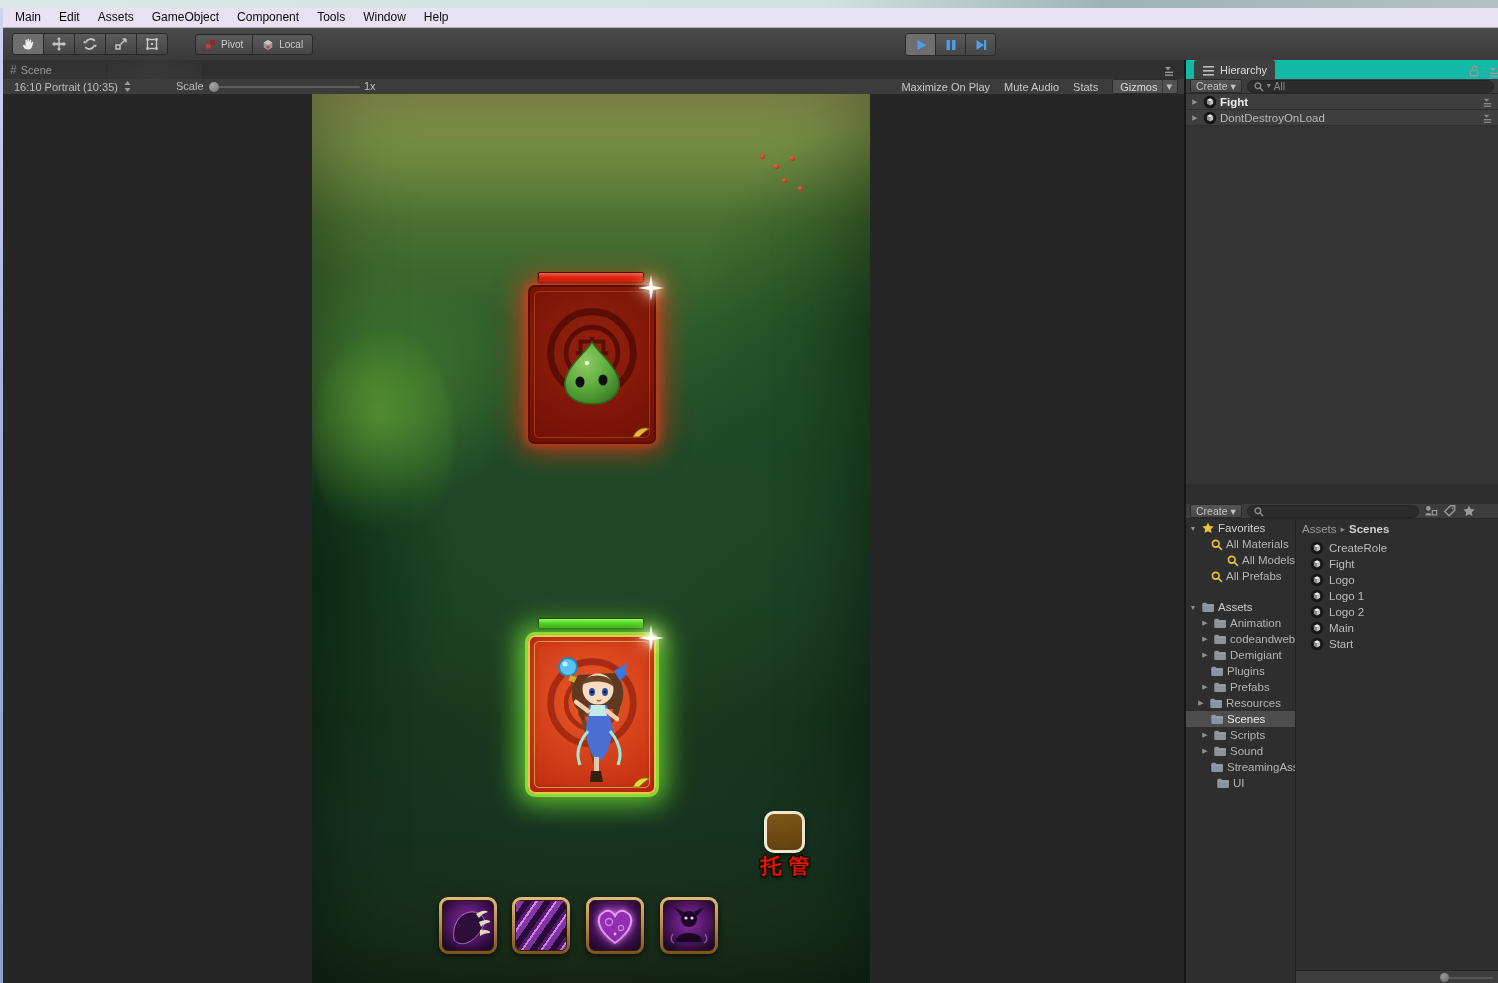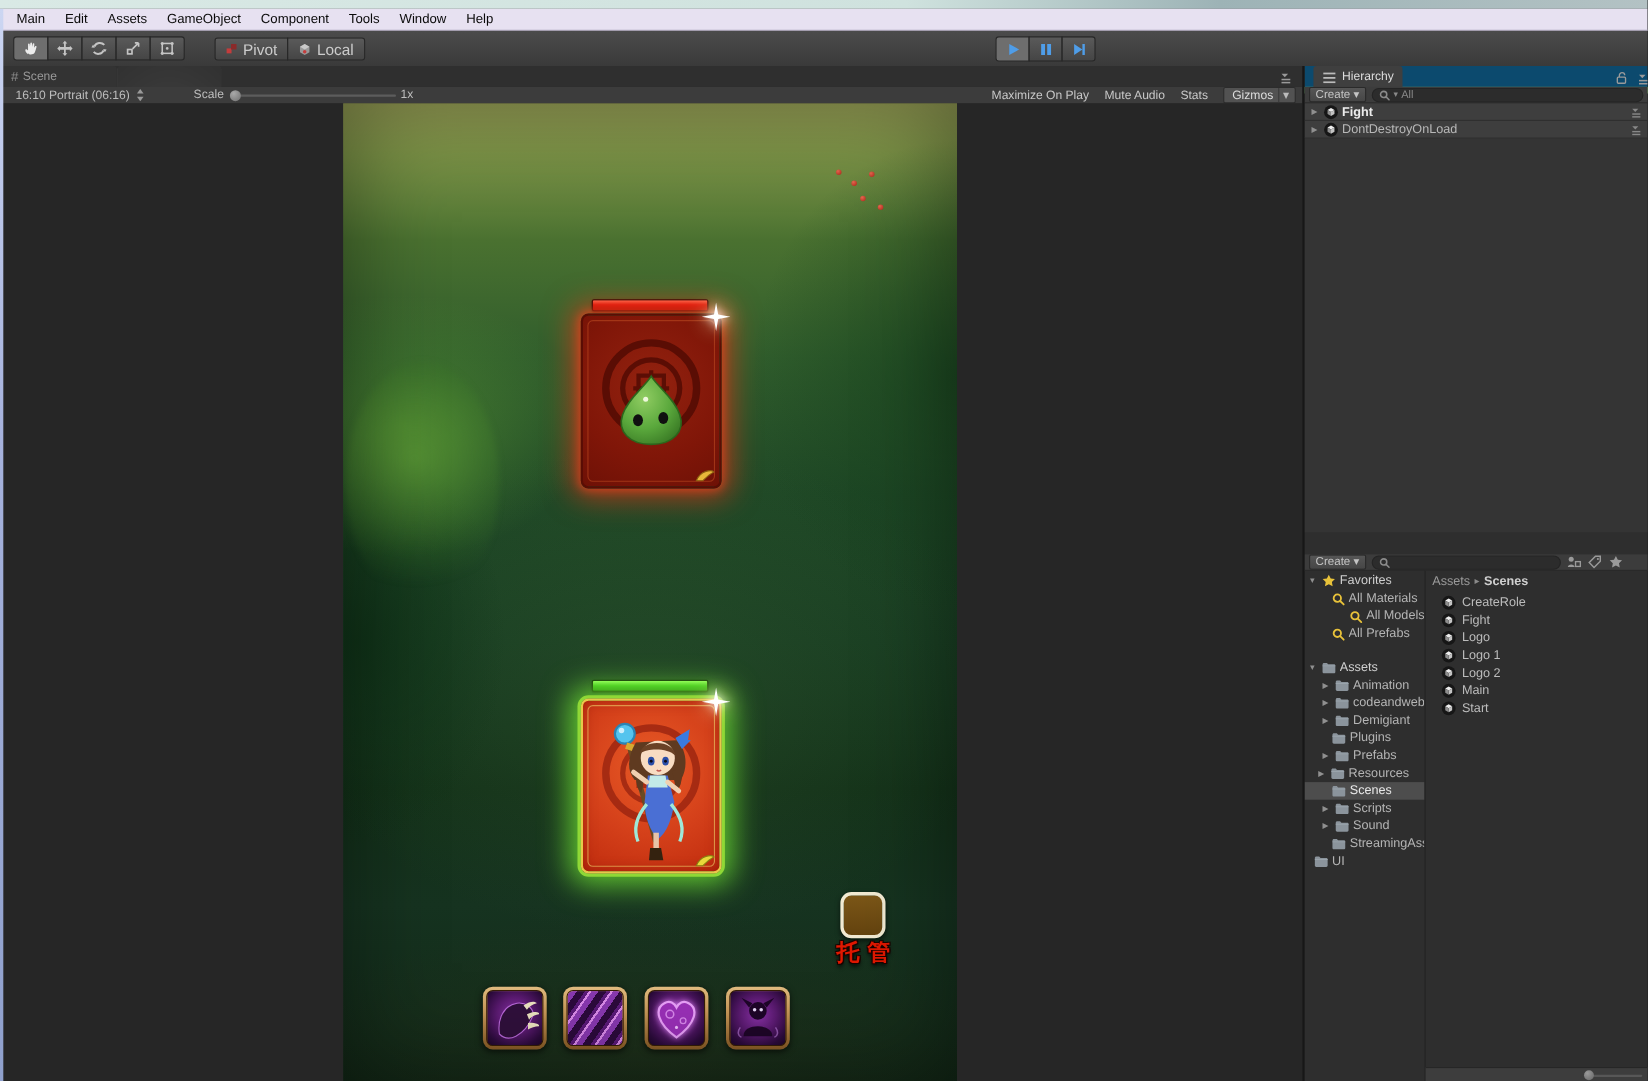--- a/index.html
+++ b/index.html
@@ -22,21 +22,21 @@
   .toolbar{left:0;top:28px;width:100%;height:32px;
     background:linear-gradient(180deg,#4b4b4b,#3a3a3a);border-bottom:1px solid #222}
   .btn{background:linear-gradient(180deg,#5a5a5a,#454545);border:1px solid #282828;
     display:flex;align-items:center;justify-content:center;box-sizing:border-box}
   .btn.pressed{background:#6e6e6e}
   .toolgrp{left:12px;top:5px;display:flex}
   .toolgrp .btn{width:32px;height:22px;margin-left:-1px}
   .toolgrp .btn:first-child{border-radius:3px 0 0 3px;margin-left:0}
   .toolgrp .btn:last-child{border-radius:0 3px 3px 0}
   .pivgrp{left:196px;top:6px;display:flex;height:21px}
-  .pivgrp .btn{padding:0 9px;font-size:14px;color:#ccc;gap:5px;margin-left:-1px}
+  .pivgrp .btn{padding:0 9px;font-size:10px;color:#ccc;gap:5px;margin-left:-1px}
   .pivgrp .btn:first-child{border-radius:3px 0 0 3px}
   .pivgrp .btn:last-child{border-radius:0 3px 3px 0}
   .playgrp{left:905px;top:5px;display:flex}
   .playgrp .btn{width:31px;height:23px;margin-left:-1px}
   .playgrp .btn:first-child{border-radius:3px 0 0 3px;margin-left:0}
   .playgrp .btn:last-child{border-radius:0 3px 3px 0}
 
   
   .left-pane{left:0;top:60px;width:1184px;height:923px;background:#262626;overflow:hidden}
   .view-tabbar{left:0;top:0;width:100%;height:19px;background:#2f2f2f;border-bottom:1px solid #252525}
@@ -141,21 +141,21 @@
     background:repeating-linear-gradient(125deg,#d88ae8 0 2px,#8838b0 2px 7px,#2c0a3c 7px 13px,#5a1a78 13px 16px)}
 
   .wave-pill{left:3px;top:868px;width:552px;height:20px;background:rgba(5,5,5,.94);border-radius:10px;
     display:flex;align-items:center;justify-content:center;color:#f0f0f0;font-size:13px}
   .wave-pill::before{content:"";position:absolute;left:3px;top:7px;border-top:3px solid transparent;
     border-bottom:3px solid transparent;border-right:5px solid #777}
 
   
   .right-pane{left:1184px;top:60px;width:314px;height:923px;background:#2e2e2e;border-left:2px solid #171717;
     box-sizing:border-box;overflow:hidden}
-  .ptabrow{position:absolute;left:0;width:100%;height:19px;background:#0c4a6e;border-bottom:6px solid #bef264}
+  .ptabrow{position:absolute;left:0;width:100%;height:19px;background:#14b8a6;border-bottom:6px solid #bef264}
   .ptab{position:absolute;left:8px;top:0;height:19px;background:#3f3f3f;border-radius:3px 3px 0 0;
     display:flex;align-items:center;gap:5px;padding:0 8px;font-size:11px;color:#ddd}
   .rowbar{position:absolute;left:0;width:100%;height:15px;background:#3c3c3c;border-bottom:1px solid #282828;
     display:flex;align-items:center;padding:0 4px;box-sizing:border-box;gap:5px}
   .create-btn{display:flex;align-items:flex-start;gap:3px;background:linear-gradient(180deg,#565656,#464646);
     border:1px solid #2a2a2a;border-radius:2px;height:12px;padding:0 5px;font-size:10.5px;color:#c4c4c4}
   .searchpill{flex:1;height:11px;background:#2c2c2c;border:1px solid #242424;border-radius:7px;
     display:flex;padding:0 5px;gap:3px;color:#8a8a8a;font-size:10px}
   .lockic{position:absolute;right:16px;top:4px;color:#9a9a9a}
   .pm-clip{position:absolute;right:-3px;top:5px;color:#9a9a9a}
@@ -339,21 +339,21 @@
             <path d="M8 8L14.5 4.6A7 7 0 1 0 14.5 11.4z" fill="#cfcfcf"></path>
           </svg>
         <span>Game</span>
       </div>
       <svg class="abs panelmenu" style="right:8px;top:4px" width="13" height="13" viewBox="0 0 13 13">
           <use href="#sym-menu"></use>
         </svg>
     </div>
     <div class="abs gamebar">
       <div class="aspect">
-        <span>16:10 Portrait (06:16)</span>
+        <span>16:10 Portrait (10:35)</span>
         <svg width="7" height="11" viewBox="0 0 7 11">
             <path d="M3.5 0l3 4h-6z" fill="#9a9a9a"></path>
             <path d="M3.5 11l-3-4h6z" fill="#9a9a9a"></path>
           </svg>
       </div>
       <span class="scalelbl">Scale</span>
       <div class="slider-track"></div>
       <div class="slider-knob"></div>
       <span class="zoomlvl">1x</span>
       <div class="gb-right">
@@ -674,21 +674,21 @@
           <use href="#sym-folder"></use>
         </svg>
       <span class="lbl">Sound</span>
     </div>
     <div class="p-row" style="top:699px;left:0;padding-left:24px">
       <svg class="ic" width="14" height="14" viewBox="0 0 16 16">
           <use href="#sym-folder"></use>
         </svg>
       <span class="lbl">StreamingAssets</span>
     </div>
-    <div class="p-row" style="top:715px;left:0;padding-left:8px">
+    <div class="p-row" style="top:715px;left:0;padding-left:30px">
       <svg class="ic" width="14" height="14" viewBox="0 0 16 16">
           <use href="#sym-folder"></use>
         </svg>
       <span class="lbl">UI</span>
     </div>
 
     <div class="pcol-div"></div>
 
     <div class="crumbbar">
       <span>Assets</span>

